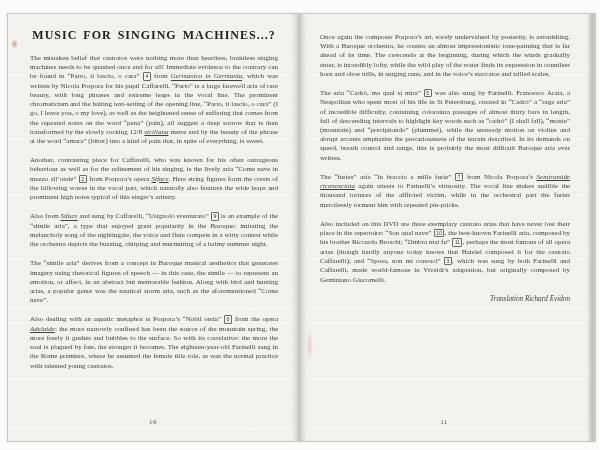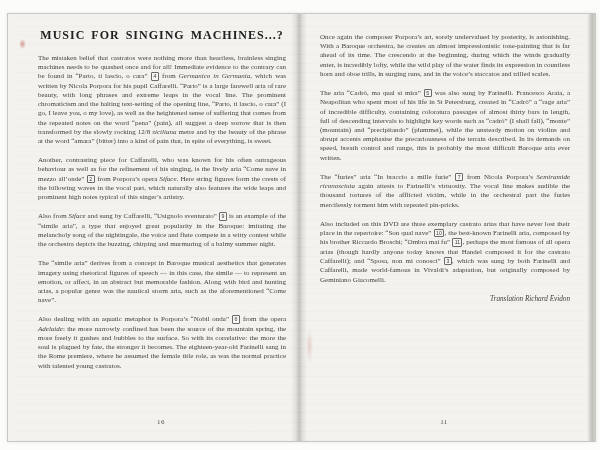--- a/index.html
+++ b/index.html
@@ -17,21 +17,21 @@
     box-shadow:0 0 4px rgba(0,0,0,0.08);
   }
   .page{position:absolute;top:0;height:100%;}
   .page::before{ 
     content:"";position:absolute;inset:0;pointer-events:none;
     background:repeating-linear-gradient(0deg,
       rgba(110,102,92,0.045) 0px, rgba(110,102,92,0.045) 1px,
       transparent 1px, transparent 9.2px);
     opacity:.55;
   }
-  .page-l{left:8px;width:290px;}
+  .page-l{left:0;width:290px;}
   .page-r{left:290px;width:292px;}
   .gutter{
     position:absolute;left:283px;top:0;width:16px;height:100%;
     background:linear-gradient(90deg,
       rgba(60,58,54,0) 0%, rgba(60,58,54,0.10) 30%,
       rgba(60,58,54,0.26) 52%, rgba(60,58,54,0.10) 72%, rgba(60,58,54,0) 100%);
     pointer-events:none;
   }
   .edge-right{
     position:absolute;right:0;top:0;width:8px;height:100%;
@@ -47,21 +47,21 @@
     margin:2px 0 11px 0;
     font-size:12px;font-weight:bold;color:#21211f;
     letter-spacing:1px;word-spacing:2px;text-align:center;
   }
   .text .para{
     margin:0 0 10px 0;
     font-size:7px;line-height:9.2px;color:#403f3b;
     text-align:justify;hyphens:auto;-webkit-hyphens:auto;
   }
   .col-r .text .para:first-child{margin-top:7px;}
-  .text .para em{font-style:italic;}
+  .text .para em{font-style:italic;text-decoration:underline;}
   .marker{
     display:inline-block;
     font-family:"Liberation Sans", sans-serif;
     font-size:5.2px;line-height:6.4px;
     border:0.7px solid #6a6a66;border-radius:1px;
     padding:0 1.3px;margin:0 0.5px;
     color:#3a3a38;background:rgba(255,255,255,0.35);
     vertical-align:0.2px;
   }
   .credit{

